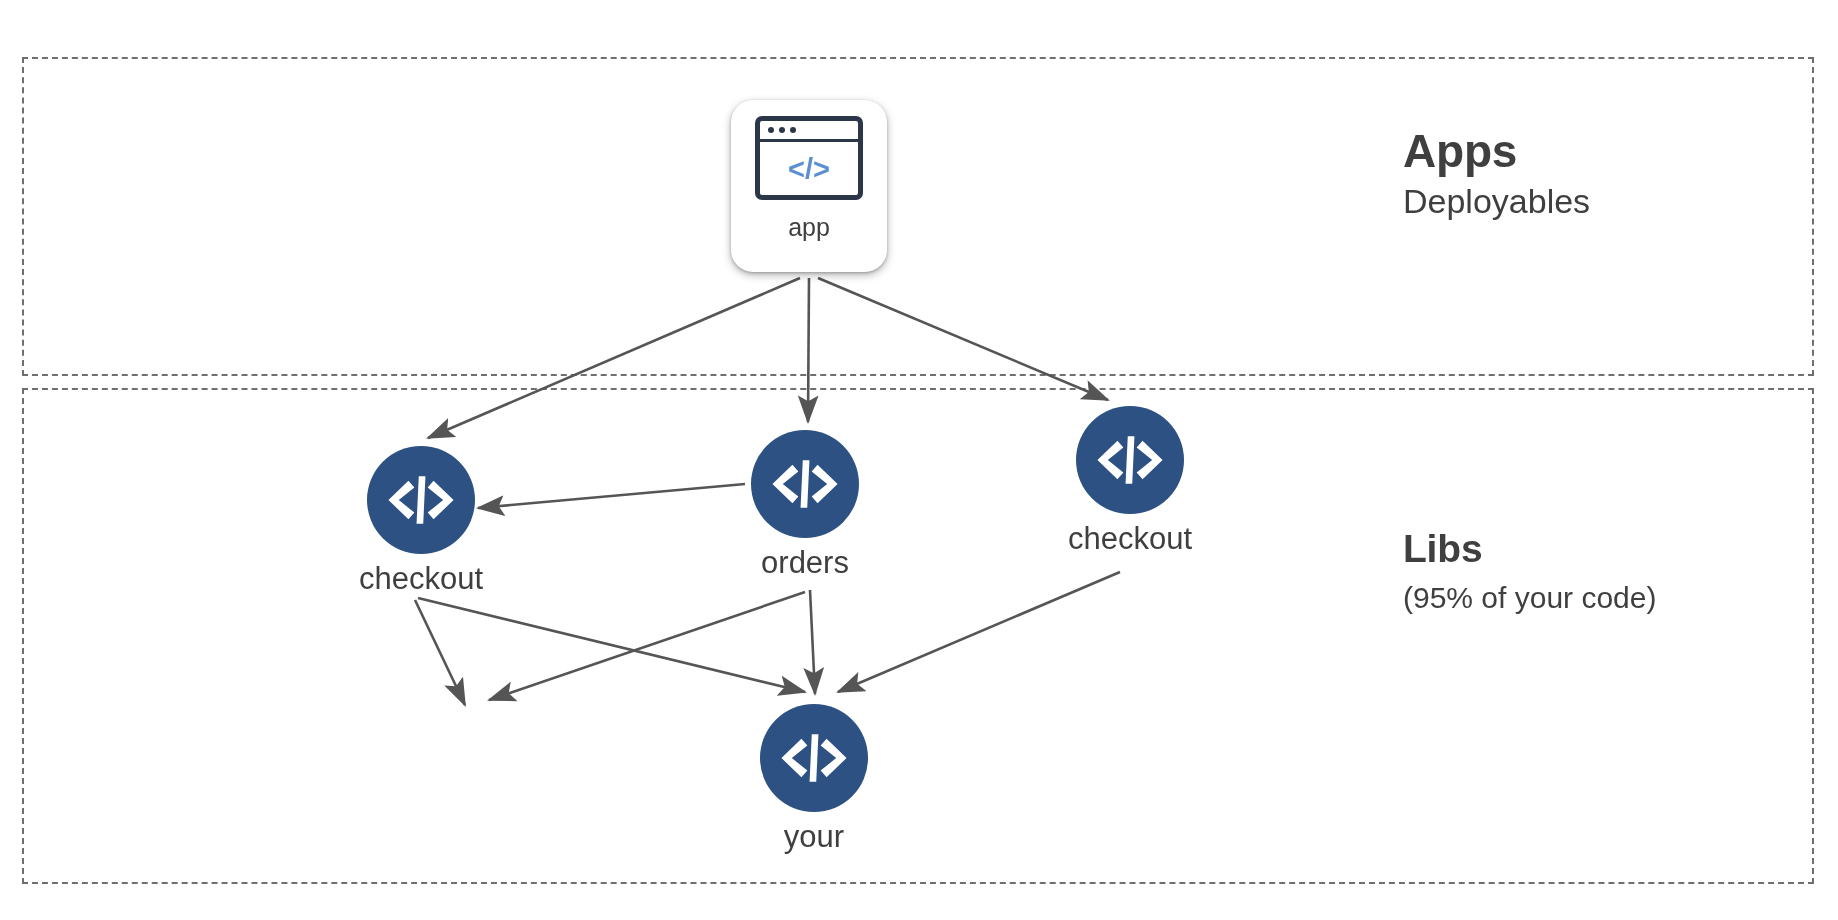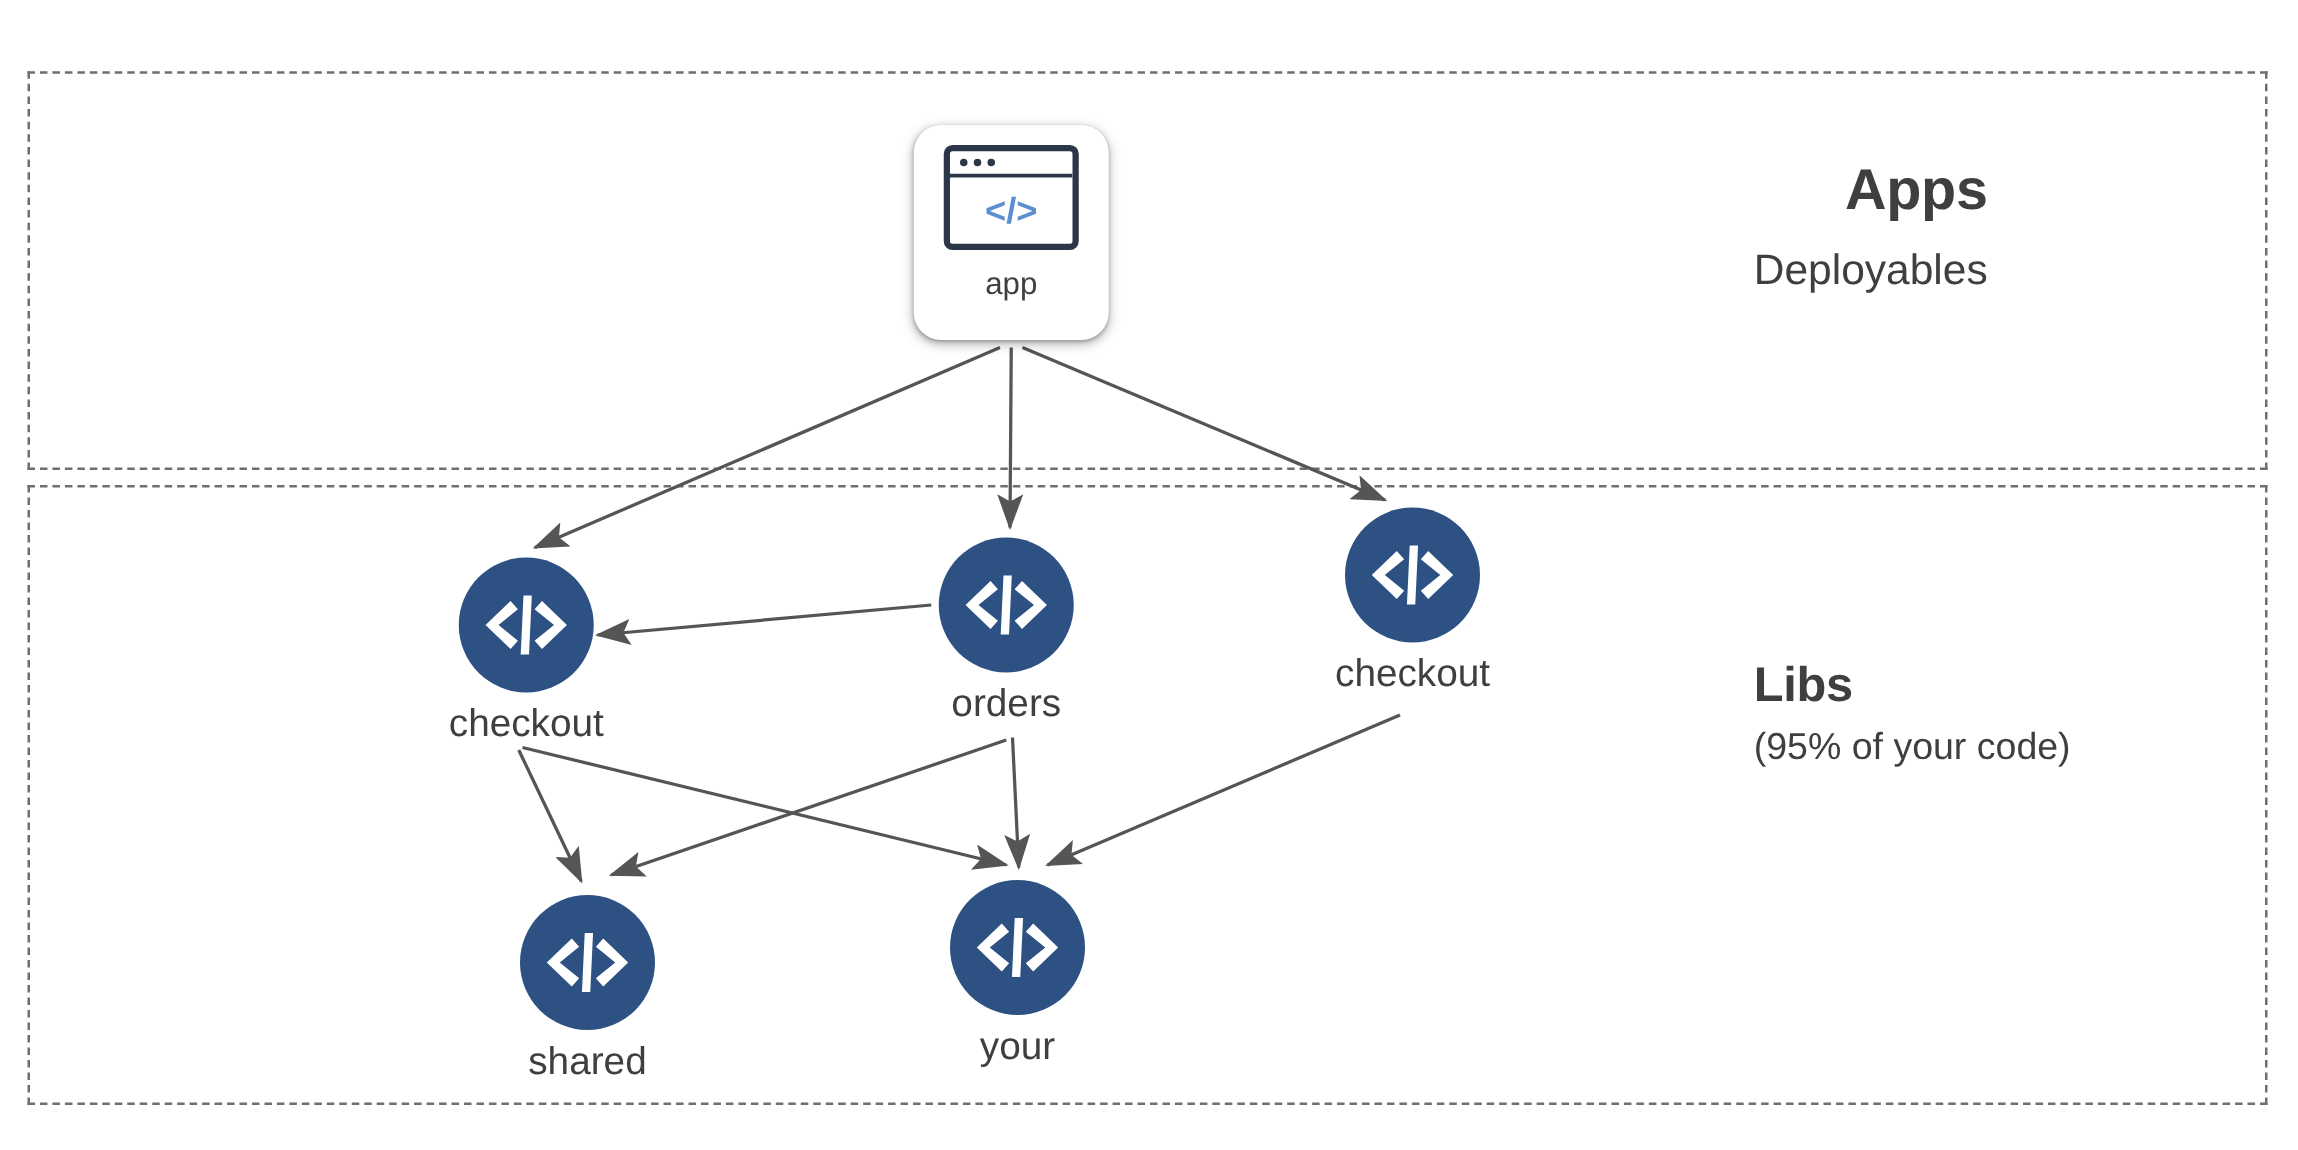--- a/index.html
+++ b/index.html
@@ -60,22 +60,22 @@
   .zone-caption .zone-sub {
     display: block;
     font-weight: normal;
     white-space: nowrap;
     color: #3f3f3f;
   }
   #caption-apps {
     left: 1403px;
     top: 124px;
   }
-  #caption-apps .zone-title { font-size: 46px; line-height: 54px; text-align: right; }
-  #caption-apps .zone-sub   { font-size: 34px; line-height: 42px; margin-top: 17px; }
+  #caption-apps .zone-title { font-size: 46px; line-height: 54px; }
+  #caption-apps .zone-sub   { font-size: 34px; line-height: 42px; margin-top: 2px; }
 
   #caption-libs {
     left: 1403px;
     top: 522px;
   }
   #caption-libs .zone-title { font-size: 39px; line-height: 54px; }
   #caption-libs .zone-sub   { font-size: 30px; line-height: 40px; margin-top: 2px; }
 
   
   #edges {
@@ -275,30 +275,20 @@
     <div class="circle">
       <svg viewBox="0 0 100 100" xmlns="http://www.w3.org/2000/svg" aria-hidden="true">
         <path d="M33 24 L41 33 L20 50 L41 67 L33 76 L6 50 Z" fill="#ffffff"></path>
         <path d="M67 24 L59 33 L80 50 L59 67 L67 76 L94 50 Z" fill="#ffffff"></path>
         <path d="M56 18 L47 18 L44 82 L53 82 Z" fill="#ffffff"></path>
       </svg>
     </div>
     <div class="lib-label">checkout</div>
   </div>
 
-  <div class="lib-node" id="node-shared">
-    <div class="circle">
-      <svg viewBox="0 0 100 100" xmlns="http://www.w3.org/2000/svg" aria-hidden="true">
-        <path d="M33 24 L41 33 L20 50 L41 67 L33 76 L6 50 Z" fill="#ffffff"></path>
-        <path d="M67 24 L59 33 L80 50 L59 67 L67 76 L94 50 Z" fill="#ffffff"></path>
-        <path d="M56 18 L47 18 L44 82 L53 82 Z" fill="#ffffff"></path>
-      </svg>
-    </div>
-    <div class="lib-label">shared</div>
-  </div>
 
   <div class="lib-node" id="node-core">
     <div class="circle">
       <svg viewBox="0 0 100 100" xmlns="http://www.w3.org/2000/svg" aria-hidden="true">
         <path d="M33 24 L41 33 L20 50 L41 67 L33 76 L6 50 Z" fill="#ffffff"></path>
         <path d="M67 24 L59 33 L80 50 L59 67 L67 76 L94 50 Z" fill="#ffffff"></path>
         <path d="M56 18 L47 18 L44 82 L53 82 Z" fill="#ffffff"></path>
       </svg>
     </div>
     <div class="lib-label">your</div>

